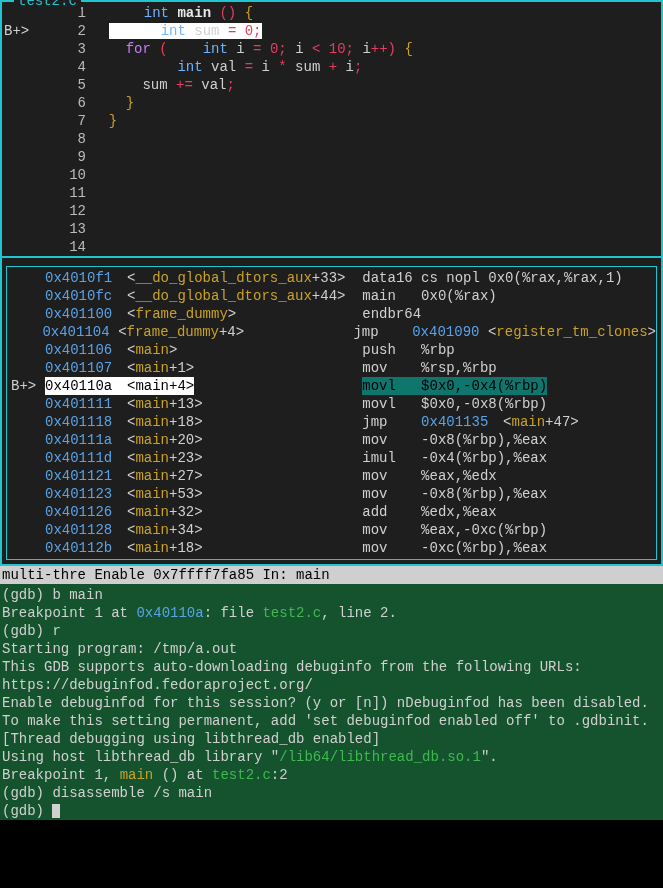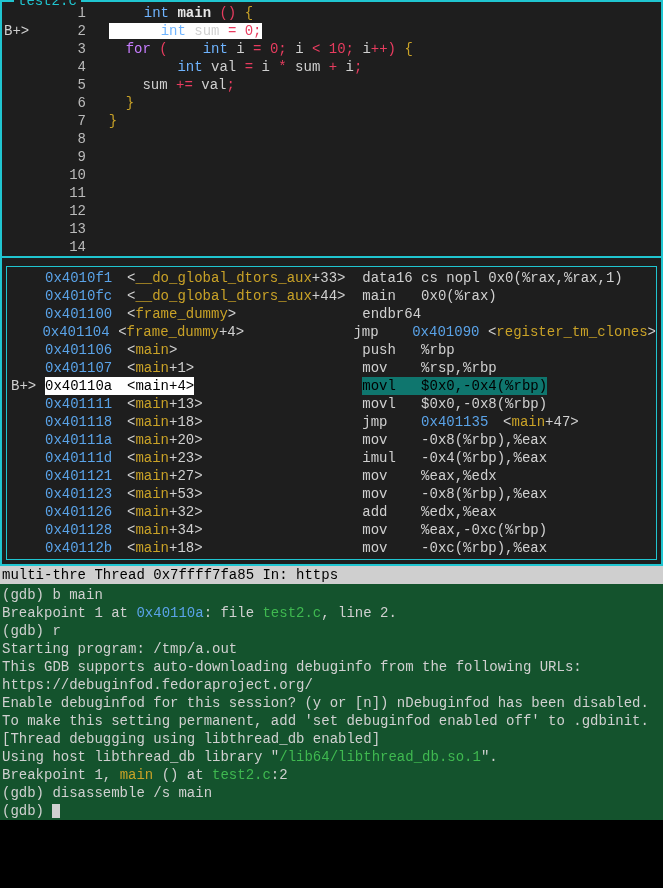--- a/index.html
+++ b/index.html
@@ -174,15 +174,15 @@
       <div class="asm-row"><span class="asm-margin">   </span><span class="asm-addr">0x40111a </span><span><span class="asm-lt">&lt;</span><span class="asm-sym">main</span><span class="asm-off">+20</span><span class="asm-gt">&gt;</span></span><span>                   </span><span class="asm-ins">mov    -0x8(%rbp),%eax</span></div>
       <div class="asm-row"><span class="asm-margin">   </span><span class="asm-addr">0x40111d </span><span><span class="asm-lt">&lt;</span><span class="asm-sym">main</span><span class="asm-off">+23</span><span class="asm-gt">&gt;</span></span><span>                   </span><span class="asm-ins">imul   -0x4(%rbp),%eax</span></div>
       <div class="asm-row"><span class="asm-margin">   </span><span class="asm-addr">0x401121 </span><span><span class="asm-lt">&lt;</span><span class="asm-sym">main</span><span class="asm-off">+27</span><span class="asm-gt">&gt;</span></span><span>                   </span><span class="asm-ins">mov    %eax,%edx</span></div>
       <div class="asm-row"><span class="asm-margin">   </span><span class="asm-addr">0x401123 </span><span><span class="asm-lt">&lt;</span><span class="asm-sym">main</span><span class="asm-off">+53</span><span class="asm-gt">&gt;</span></span><span>                   </span><span class="asm-ins">mov    -0x8(%rbp),%eax</span></div>
       <div class="asm-row"><span class="asm-margin">   </span><span class="asm-addr">0x401126 </span><span><span class="asm-lt">&lt;</span><span class="asm-sym">main</span><span class="asm-off">+32</span><span class="asm-gt">&gt;</span></span><span>                   </span><span class="asm-ins">add    %edx,%eax</span></div>
       <div class="asm-row"><span class="asm-margin">   </span><span class="asm-addr">0x401128 </span><span><span class="asm-lt">&lt;</span><span class="asm-sym">main</span><span class="asm-off">+34</span><span class="asm-gt">&gt;</span></span><span>                   </span><span class="asm-ins">mov    %eax,-0xc(%rbp)</span></div>
       <div class="asm-row"><span class="asm-margin">   </span><span class="asm-addr">0x40112b </span><span><span class="asm-lt">&lt;</span><span class="asm-sym">main</span><span class="asm-off">+18</span><span class="asm-gt">&gt;</span></span><span>                   </span><span class="asm-ins">mov    -0xc(%rbp),%eax</span></div>
     </div>
 </div>
 
-<div class="status-bar">multi-thre Thread 0x7ffff7fa85 In: https</div>
+<div class="status-bar">multi-thre Enable 0x7ffff7fa85 In: main</div>
 
 <div class="console" id="console-body"><div>(gdb) b main</div><div>Breakpoint 1 at <span class="c-addr">0x40110a</span>: file <span class="c-file">test2.c</span>, line 2.</div><div>(gdb) r</div><div>Starting program: /tmp/a.out</div><div></div><div>This GDB supports auto-downloading debuginfo from the following URLs:</div><div>https://debuginfod.fedoraproject.org/</div><div>Enable debuginfod for this session? (y or [n]) nDebuginfod has been disabled.</div><div>To make this setting permanent, add 'set debuginfod enabled off' to .gdbinit.</div><div>[Thread debugging using libthread_db enabled]</div><div>Using host libthread_db library "<span class="c-file">/lib64/libthread_db.so.1</span>".</div><div></div><div>Breakpoint 1, <span class="c-fn">main</span> () at <span class="c-file">test2.c</span>:2</div><div>(gdb) disassemble /s main</div><div>(gdb) <span class="cursor"></span></div></div>
 
 </body></html>

